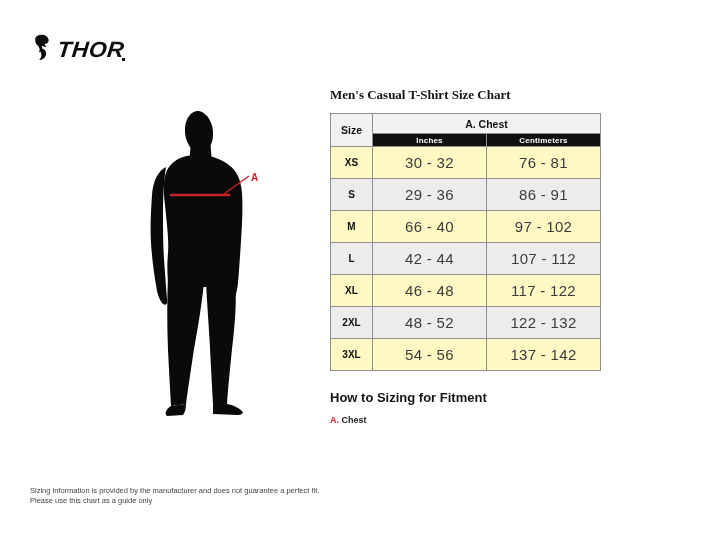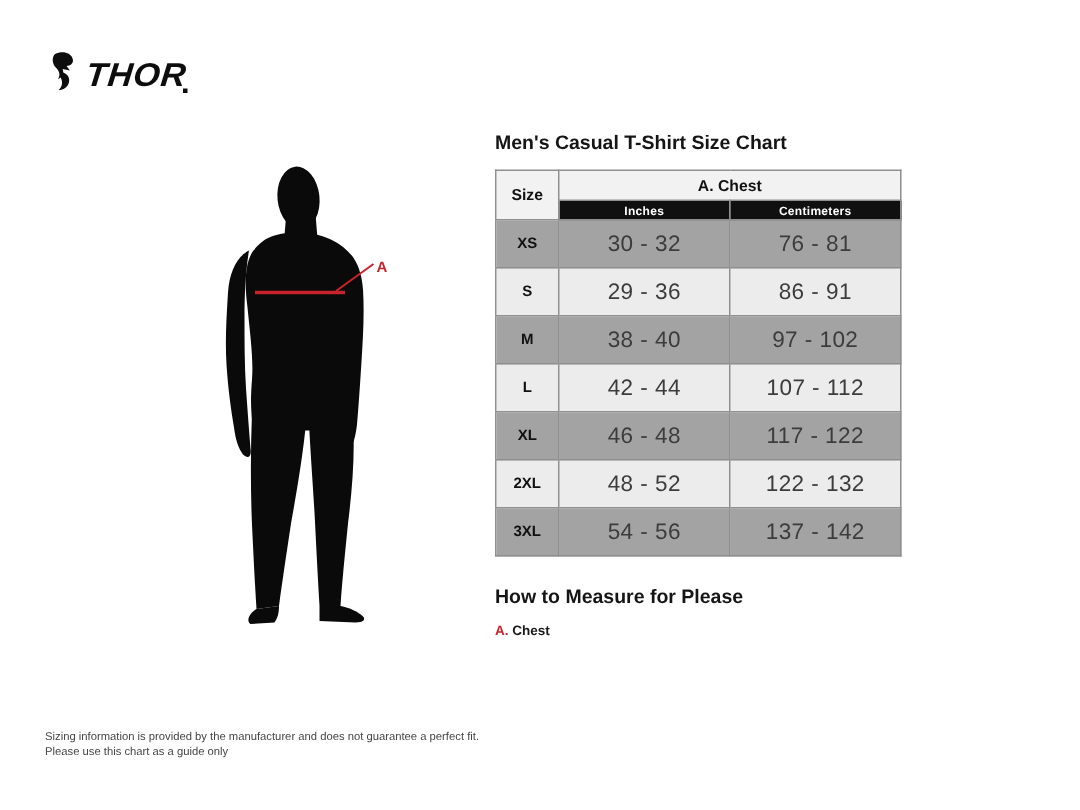--- a/index.html
+++ b/index.html
@@ -54,20 +54,21 @@
     left: 330px;
     top: 88px;
     width: 270px;
   }
   .chart-title {
     font-size: 13px;
     font-weight: bold;
     color: #151515;
     line-height: 14px;
     margin-bottom: 11px;
+    font-family: Liberation Serif, serif;
   }
   table.size-table {
     border-collapse: collapse;
     width: 270px;
     table-layout: fixed;
     padding-left: 40px;
   }
   table.size-table th,
   table.size-table td {
     border: 1px solid #8f8f8f;
@@ -84,21 +85,21 @@
   th.group-head { height: 20px; }
   th.unit-head {
     background: #101010;
     color: #ffffff;
     font-size: 8px;
     font-weight: bold;
     height: 13px;
     letter-spacing: 0.2px;
     margin-top: 28px;
   }
-  tbody tr { height: 32px; background: #a3a3a3; }
+  tbody tr { height: 32px; background: #fef9c3; }
   tbody tr.alt { background: #ececec; }
   td.size { font-weight: bold; font-size: 10px; color: #111111; }
   td.val  { font-size: 15px; color: #3c3c3c; letter-spacing: 0.3px; }
 
   
   .measure {
     position: absolute;
     left: 330px;
     top: 391px;
     width: 280px;
@@ -187,21 +188,21 @@
           <td class="val">30 - 32</td>
           <td class="val">76 - 81</td>
         </tr>
         <tr class="alt">
           <td class="size">S</td>
           <td class="val">29 - 36</td>
           <td class="val">86 - 91</td>
         </tr>
         <tr>
           <td class="size">M</td>
-          <td class="val">38 - 40</td>
+          <td class="val">66 - 40</td>
           <td class="val">97 - 102</td>
         </tr>
         <tr class="alt">
           <td class="size">L</td>
           <td class="val">42 - 44</td>
           <td class="val">107 - 112</td>
         </tr>
         <tr>
           <td class="size">XL</td>
           <td class="val">46 - 48</td>
@@ -215,21 +216,21 @@
         <tr>
           <td class="size">3XL</td>
           <td class="val">54 - 56</td>
           <td class="val">137 - 142</td>
         </tr>
       </tbody>
     </table>
   </div>
 
   <div class="measure">
-    <div class="measure-title">How to Measure for Please</div>
+    <div class="measure-title">How to Sizing for Fitment</div>
     <div class="measure-item">
       <div class="measure-label">
         <span class="measure-key">A.</span>
         <span>Chest</span>
       </div>
     </div>
   </div>
 
   <div class="footer">
     <div>Sizing information is provided by the manufacturer and does not guarantee a perfect fit.</div>

